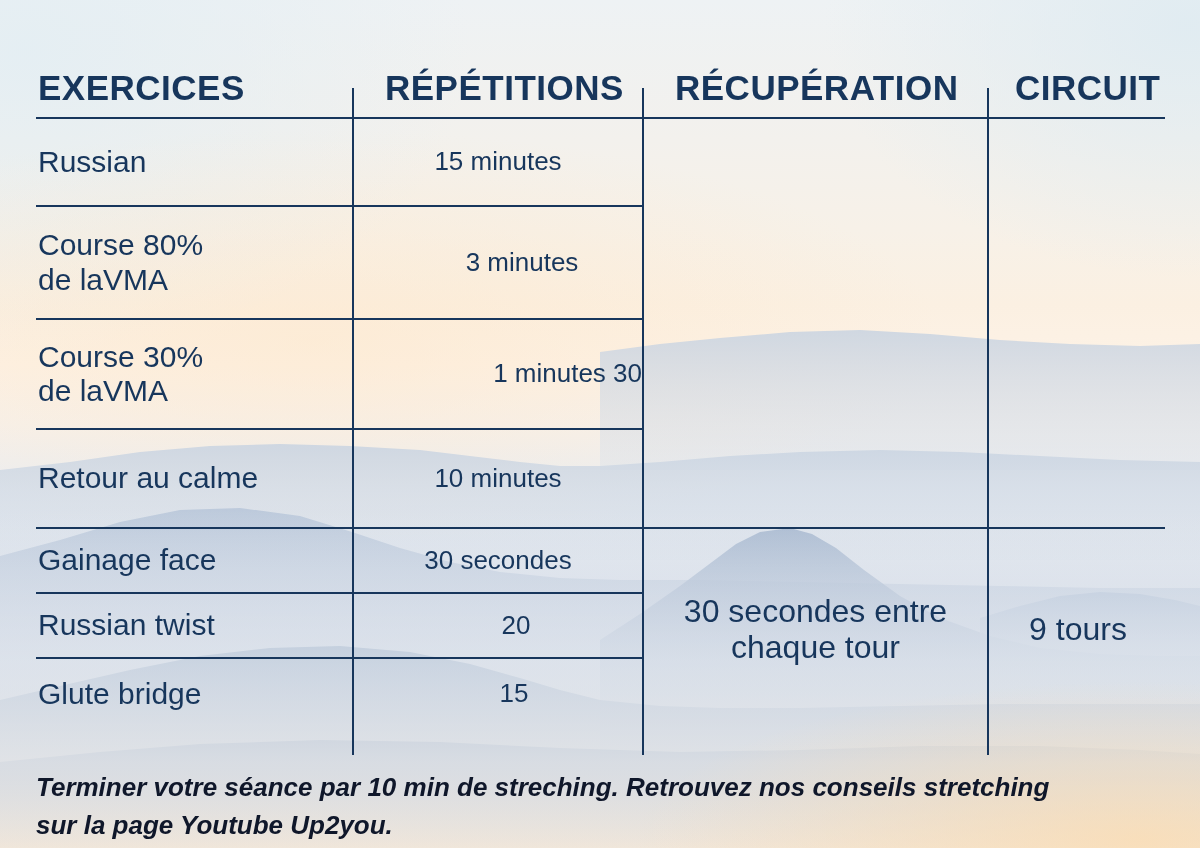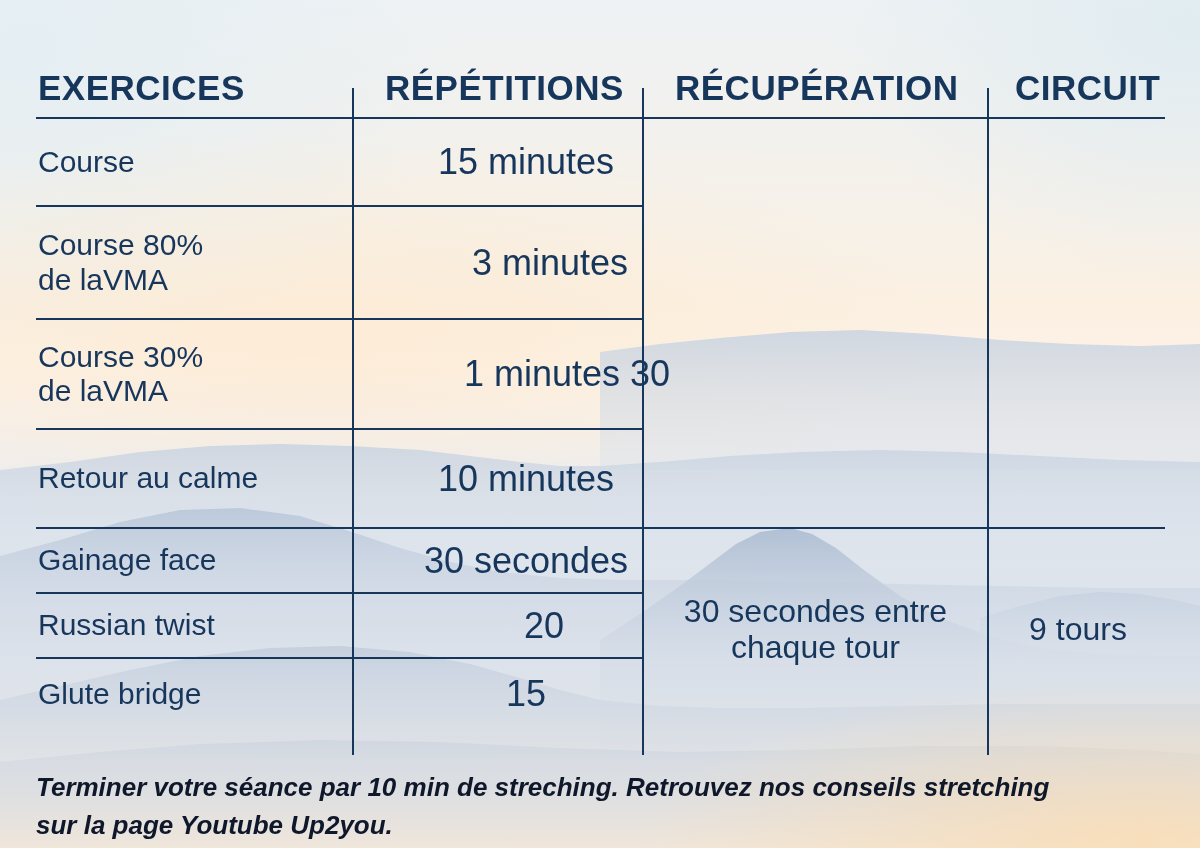--- a/index.html
+++ b/index.html
@@ -95,23 +95,22 @@
     line-height: 1.14;
   }
   .cell-ex {
     justify-content: flex-start;
     font-size: 30px;
     font-weight: 500;
   }
   .cell-rep {
     justify-content: center;
     text-align: center;
-    font-size: 36px;
+    font-size: 26px;
     font-weight: 500;
-    margin-left: 28px;
   }
   .cell-wide {
     justify-content: center;
     text-align: center;
     font-size: 32px;
     font-weight: 500;
   }
 
   
   .footnote {
@@ -195,21 +194,21 @@
 
     <div class="rule hrule" style="left:36px;  top:205px; width:607px;"></div>
     <div class="rule hrule" style="left:36px;  top:318px; width:607px;"></div>
     <div class="rule hrule" style="left:36px;  top:428px; width:607px;"></div>
 
     <div class="rule hrule" style="left:36px;  top:527px; width:1129px;"></div>
     <div class="rule hrule" style="left:36px;  top:592px; width:607px;"></div>
     <div class="rule hrule" style="left:36px;  top:657px; width:607px;"></div>
 
     <div class="cell cell-ex" style="left:38px; top:119px; width:300px; height:86px;">
-      <span>Course</span>
+      <span>Russian</span>
     </div>
     <div class="cell cell-ex" style="left:38px; top:207px; width:300px; height:111px;">
       <div>
         <div>Course 80%</div>
         <div>de laVMA</div>
       </div>
     </div>
     <div class="cell cell-ex" style="left:38px; top:320px; width:300px; height:108px;">
       <div>
         <div>Course 30%</div>
@@ -240,21 +239,21 @@
     </div>
     <div class="cell cell-rep" style="left:354px; top:430px; width:288px; height:97px;">
       <span>10 minutes</span>
     </div>
     <div class="cell cell-rep" style="left:354px; top:529px; width:288px; height:63px;">
       <span>30 secondes</span>
     </div>
     <div class="cell cell-rep" style="left:354px; top:594px; width:324px; height:63px;">
       <span>20</span>
     </div>
-    <div class="cell cell-rep" style="left:354px; top:659px; width:288px; height:70px;">
+    <div class="cell cell-rep" style="left:354px; top:659px; width:288px; height:70px;padding-left:16px;">
       <span>15</span>
     </div>
 
     <div class="cell cell-wide" style="left:644px; top:529px; width:343px; height:200px;">
       <div>
         <div>30 secondes entre</div>
         <div>chaque tour</div>
       </div>
     </div>
 

